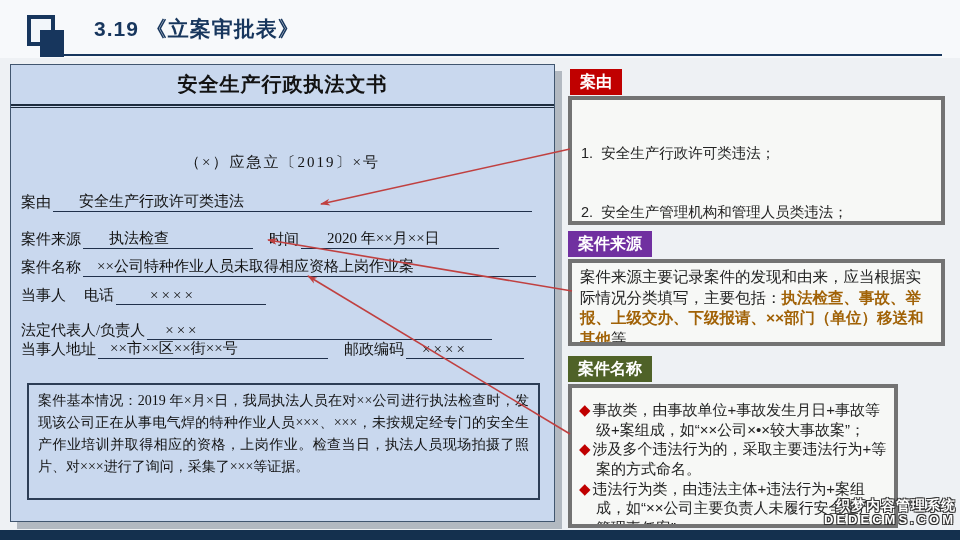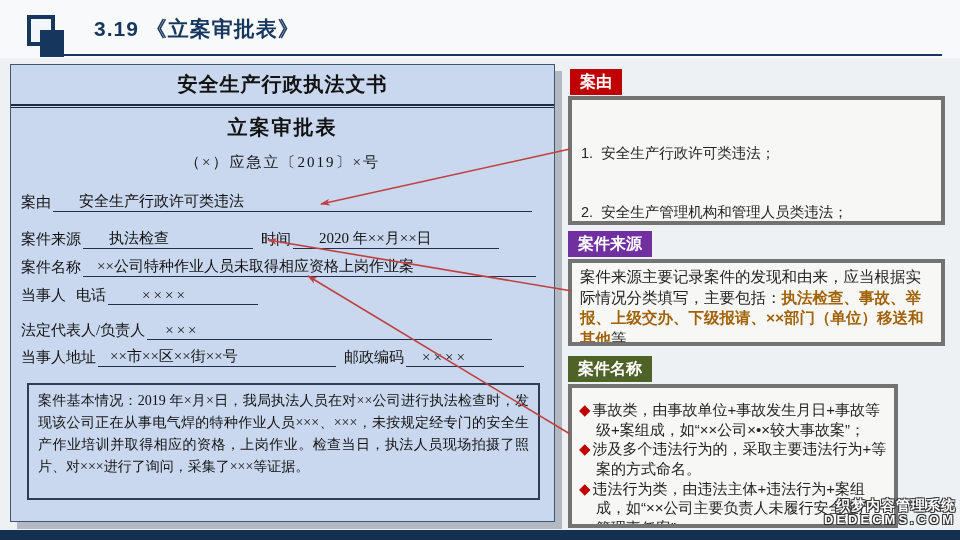--- a/index.html
+++ b/index.html
@@ -29,23 +29,23 @@
   .form-title { position:absolute; left:0; right:0; top:49px; text-align:center;
     font-size:20px; font-weight:bold; letter-spacing:2px; }
   .doc-num { position:absolute; left:0; right:0; top:88px; text-align:center;
     font-size:15px; letter-spacing:2px; }
   .frow { position:absolute; left:8px; display:flex; align-items:flex-end; height:21px; font-size:15px; }
   .r1 { top:126px; right:22px; }
   .r2 { top:163px; right:55px; }
   .r3 { top:191px; right:18px; }
   .r4 { top:219px; right:40px; }
   .r5 { top:254px; right:62px; }
-  .r6 { top:281px; right:30px; }
+  .r6 { top:273px; right:30px; }
   .lab { flex:none; padding:0 2px; white-space:nowrap; }
-  .lab.mid { margin-left:6px; }
+  .lab.mid { margin-left:14px; }
   .seg { flex:1; border-bottom:1.5px solid #20304a; padding-left:26px;
     white-space:nowrap; overflow:hidden; }
   .seg.w170 { flex:none; width:170px; }
   .seg.w150 { flex:none; width:150px; padding-left:34px; letter-spacing:3px; }
   .seg.w118 { flex:none; width:118px; padding-left:16px; letter-spacing:3px; }
   .summary-box { position:absolute; left:16px; top:318px; width:513px; height:117px;
     border:2px solid #2c3d55; padding:5px 9px; font-size:14px; line-height:1.58;
     text-align:justify; }
   
   .badge { position:absolute; color:#ffffff; font-weight:bold; font-size:16px;
@@ -79,21 +79,20 @@
 <div class="top-strip">
   <div class="icon-outline"></div>
   <div class="icon-fill"></div>
   <div class="slide-title">3.19 《立案审批表》</div>
   <div class="header-rule"></div>
 </div>
 
 <div class="doc-panel">
   <div class="doc-type">安全生产行政执法文书</div>
   <div class="double-rule"></div>
-  <div class="form-title">立案审批表</div>
   <div class="doc-num">（×）应急立〔2019〕×号</div>
 
   <div class="frow r1">
     <span class="lab">案由</span>
     <span class="seg"><span>安全生产行政许可类违法</span></span>
   </div>
 
   <div class="frow r2">
     <span class="lab">案件来源</span>
     <span class="seg w170"><span>执法检查</span></span>

